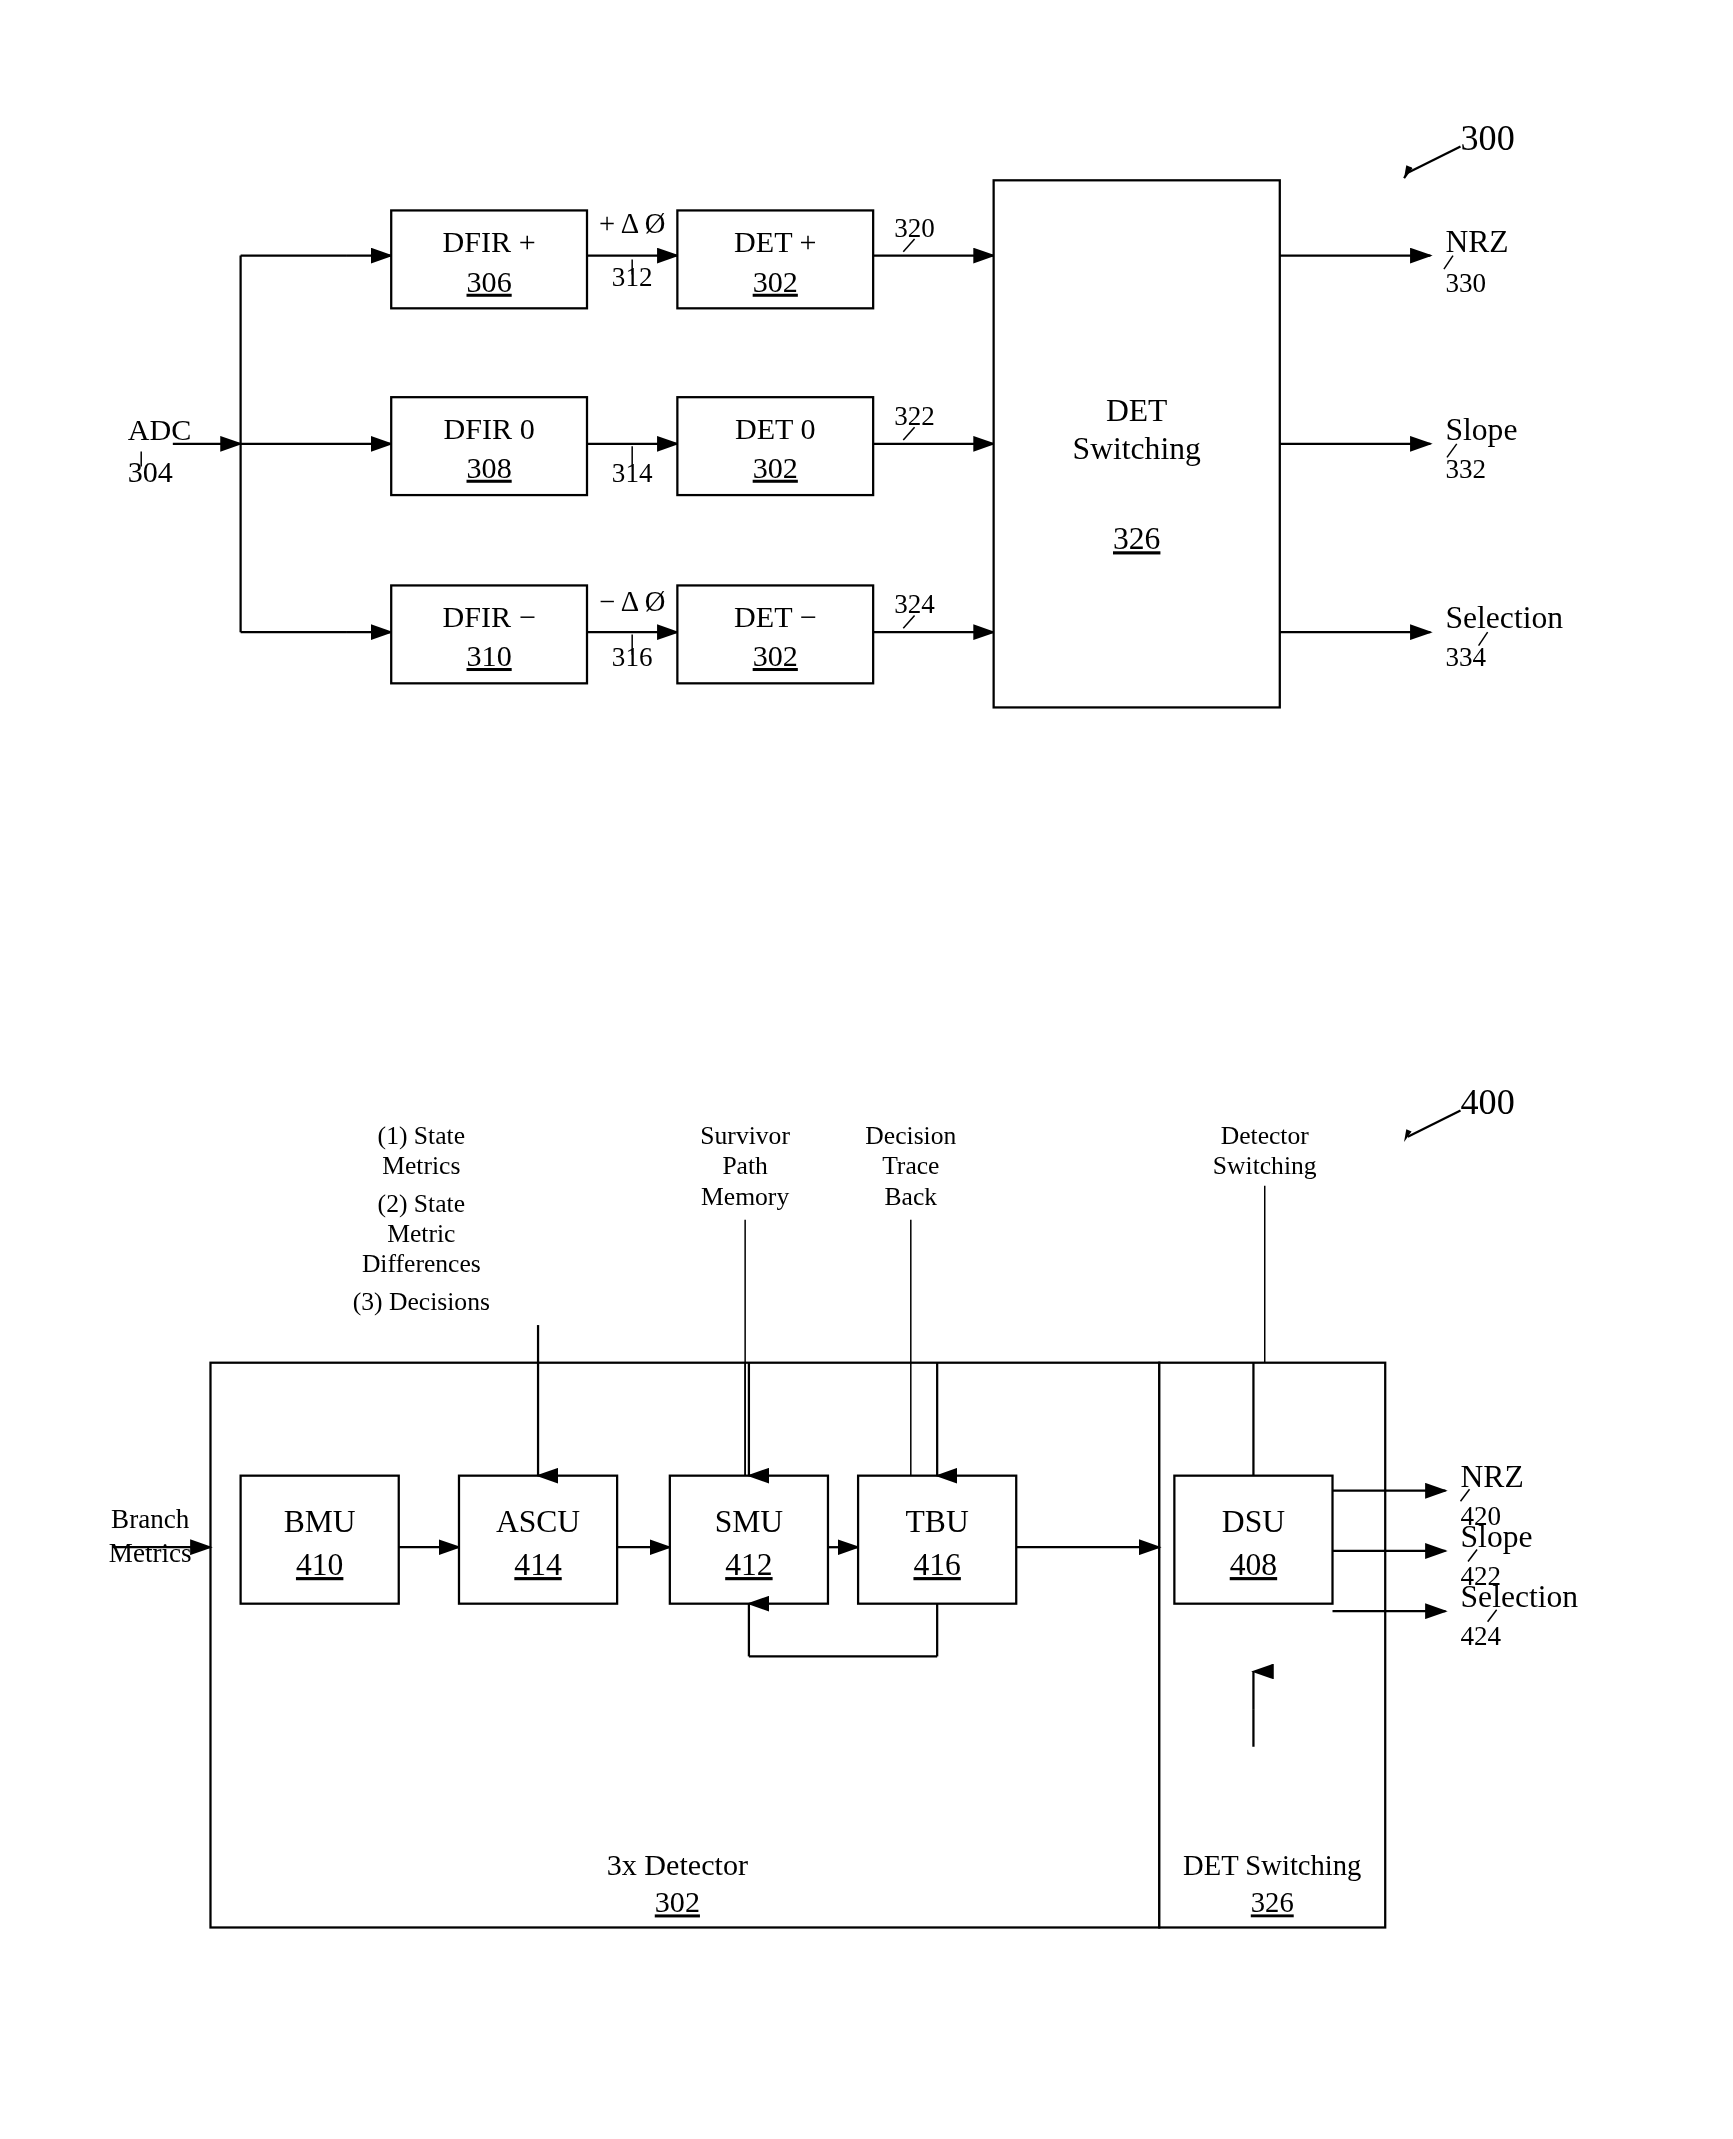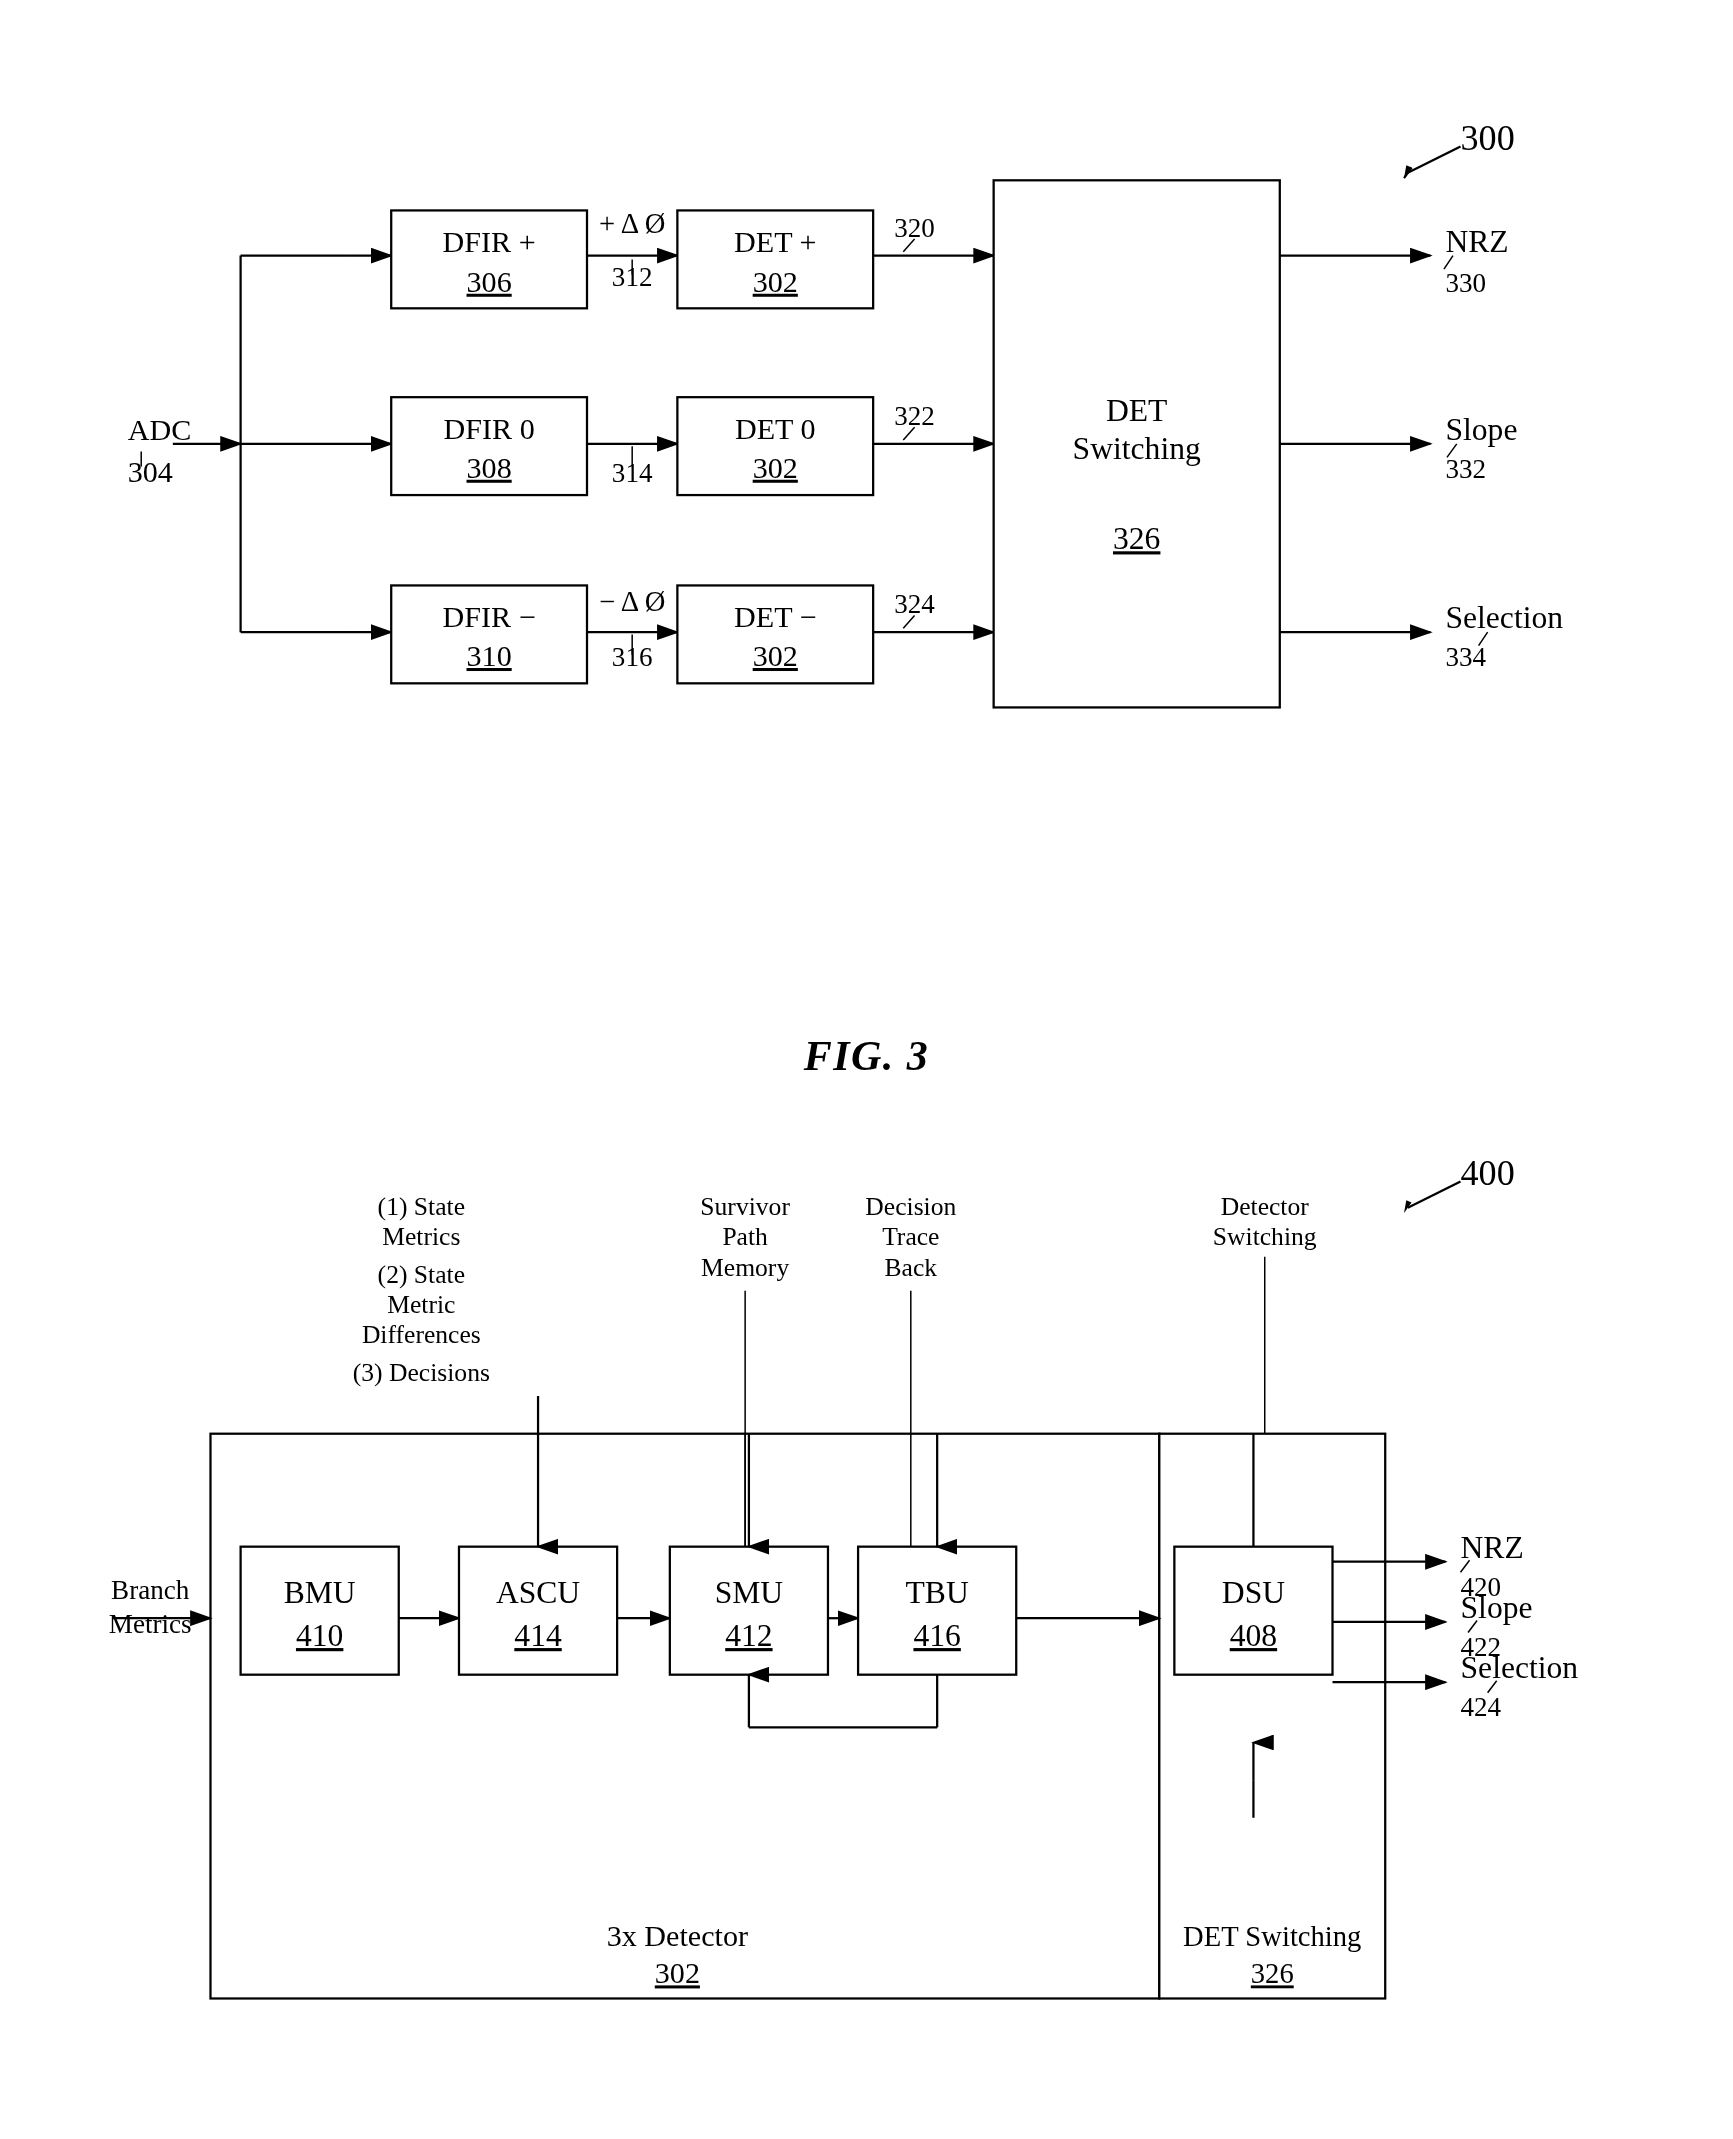--- a/index.html
+++ b/index.html
@@ -164,21 +164,20 @@
       <line x1="1815" y1="450" x2="1802" y2="468" stroke="black" stroke-width="2"></line>
 
       <line x1="1580" y1="700" x2="1780" y2="700" stroke="black" stroke-width="3" marker-end="url(#arrowhead)"></line>
       <text x="1800" y="695" font-size="42" font-family="Times New Roman">Selection</text>
       <text x="1800" y="745" font-size="36" font-family="Times New Roman">334</text>
       <line x1="1856" y1="700" x2="1844" y2="718" stroke="black" stroke-width="2"></line>
 
     </svg>
   </div>
 
-  <div class="fig3-label">FIG. 3</div>
 
   <div class="fig4-container">
     <svg width="1552" height="979" viewBox="0 0 2061 1300">
       <defs>
         <marker id="arr4" markerWidth="10" markerHeight="7" refX="9" refY="3.5" orient="auto">
           <polygon points="0 0, 10 3.5, 0 7" fill="black"></polygon>
         </marker>
         <marker id="arr4-up" markerWidth="7" markerHeight="10" refX="3.5" refY="1" orient="auto">
           <polygon points="0 10, 3.5 0, 7 10" fill="black"></polygon>
         </marker>

